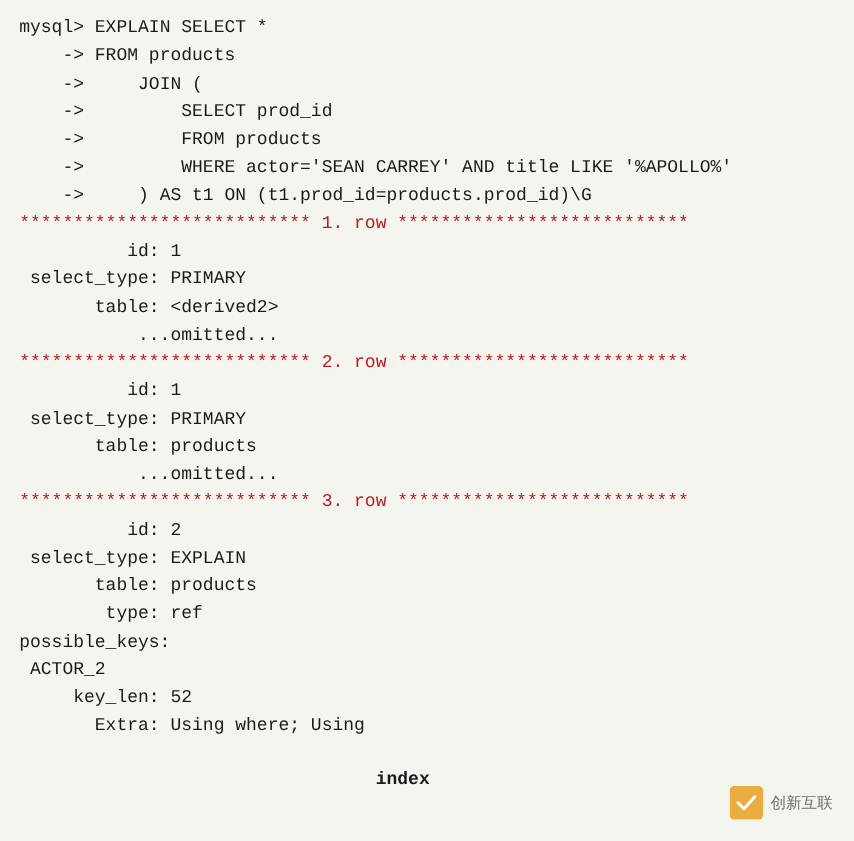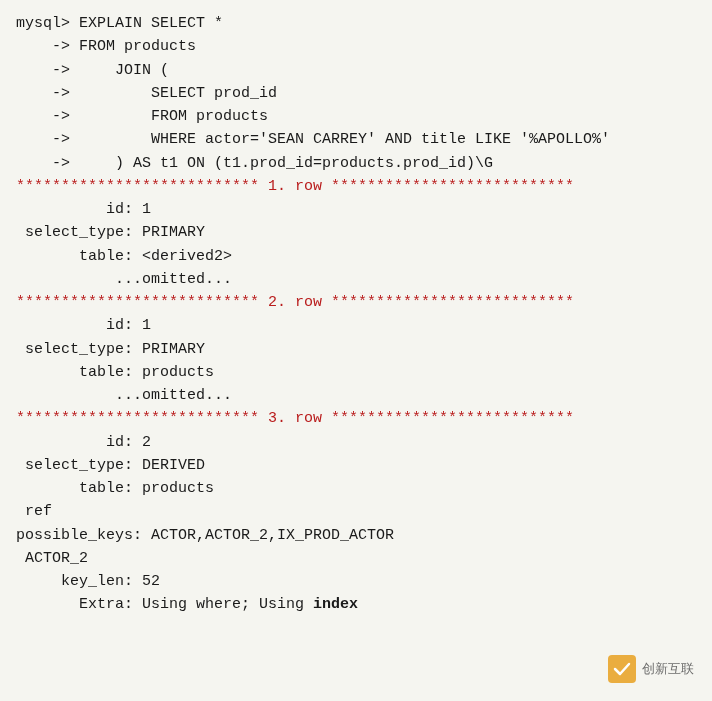--- a/index.html
+++ b/index.html
@@ -50,20 +50,21 @@
       text-align: left;
       color: #1a1a1a;
     }
 
     .field-value {
       color: #1a1a1a;
     }
 
     .bold-text {
       font-weight: bold;
+      margin-top: 45px;
     }
 
     .watermark {
       position: fixed;
       bottom: 18px;
       right: 18px;
       display: flex;
       align-items: center;
       gap: 6px;
       opacity: 0.85;
@@ -151,30 +152,30 @@
   </div>
 
   <div class="line divider-line">
     <span>*************************** 3. row ***************************</span>
   </div>
 
   <div class="field-line">
     <span class="field-name">          id:</span><span class="field-value"> 2</span>
   </div>
   <div class="field-line">
-    <span class="field-name"> select_type:</span><span class="field-value"> DERIVED</span>
+    <span class="field-name"> select_type:</span><span class="field-value"> EXPLAIN</span>
   </div>
   <div class="field-line">
     <span class="field-name">       table:</span><span class="field-value"> products</span>
   </div>
   <div class="field-line">
-    <span class="field-value"> ref</span>
+    <span class="field-name">        type:</span><span class="field-value"> ref</span>
   </div>
   <div class="field-line">
-    <span class="field-name">possible_keys:</span><span class="field-value"> ACTOR,ACTOR_2,IX_PROD_ACTOR</span>
+    <span class="field-name">possible_keys:</span>
   </div>
   <div class="field-line">
     <span class="field-value"> ACTOR_2</span>
   </div>
   <div class="field-line">
     <span class="field-name">     key_len:</span><span class="field-value"> 52</span>
   </div>
   <div class="field-line">
     <span class="field-name">       Extra:</span><span class="field-value"> Using where; Using </span><span class="field-value bold-text">index</span>
   </div>

